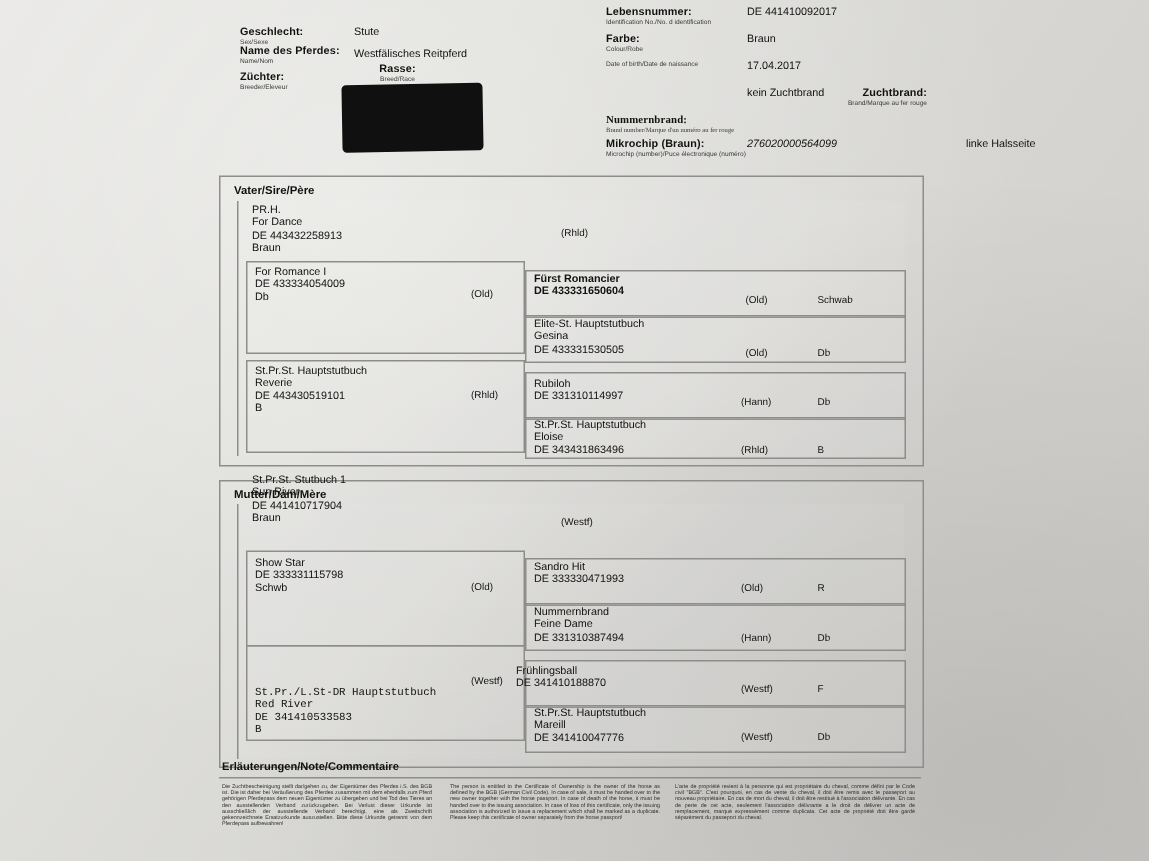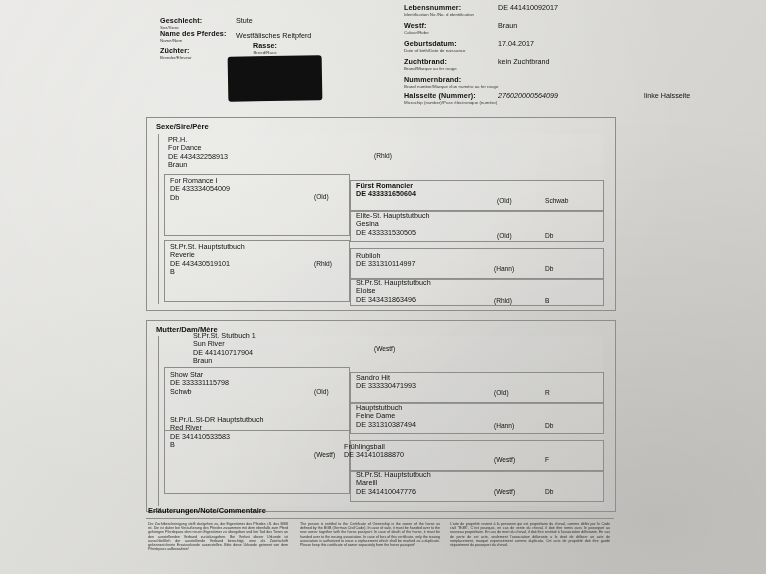--- a/index.html
+++ b/index.html
@@ -62,54 +62,53 @@
   </div>
   <div class="val" style="position:absolute;left:236px;top:47px;"></div>
 
   <div class="cell" style="left:404px;top:4px;width:230px;">
     <div class="lbl">Lebensnummer:</div>
     <div class="sub">Identification No./No. d identification</div>
   </div>
   <div class="val" style="position:absolute;left:498px;top:4px;">DE 441410092017</div>
 
   <div class="cell" style="left:404px;top:22px;width:230px;">
-    <div class="lbl">Westf:</div>
+    <div class="lbl">Farbe:</div>
     <div class="sub">Colour/Robe</div>
   </div>
   <div class="val" style="position:absolute;left:498px;top:22px;">Braun</div>
 
   <div class="cell" style="left:404px;top:40px;width:230px;">
-    <div class="lbl">Geburtsdatum:</div>
     <div class="sub">Date of birth/Date de naissance</div>
   </div>
   <div class="val" style="position:absolute;left:498px;top:40px;">17.04.2017</div>
 
-  <div class="cell" style="left:404px;top:58px;width:230px;">
+  <div class="cell" style="left:388px;top:58px;width:230px;text-align:right;">
     <div class="lbl">Zuchtbrand:</div>
     <div class="sub">Brand/Marque au fer rouge</div>
   </div>
   <div class="val" style="position:absolute;left:498px;top:58px;">kein Zuchtbrand</div>
 
-  <div class="cell" style="left:404px;top:76px;width:250px;">
+  <div class="cell" style="left:404px;top:76px;width:250px;font-family:Liberation Serif, serif;">
     <div class="lbl">Nummernbrand:</div>
     <div class="sub">Brand number/Marque d'un numéro au fer rouge</div>
   </div>
   <div class="val" style="position:absolute;left:498px;top:76px;"></div>
 
   <div class="cell" style="left:404px;top:92px;width:250px;">
-    <div class="lbl">Halsseite (Nummer):</div>
+    <div class="lbl">Mikrochip (Braun):</div>
     <div class="sub">Microchip (number)/Puce électronique (numéro)</div>
   </div>
   <div class="val" style="position:absolute;left:498px;top:92px;font-style:italic;">276020000564099</div>
   <div class="val" style="position:absolute;left:644px;top:92px;">linke Halsseite</div>
 
   <div class="blot" style="left:228px;top:56px;width:94px;height:45px;transform:rotate(-1deg);"></div>
 
   <div class="box" style="left:146px;top:117px;width:468px;height:192px;"></div>
-  <div class="sechdr" style="left:156px;top:122px;">Sexe/Sire/Père</div>
+  <div class="sechdr" style="left:156px;top:122px;">Vater/Sire/Père</div>
 
   <div class="box" style="left:158px;top:134px;width:444px;height:170px;border-top:none;border-right:none;border-bottom:none;"></div>
   <div class="cell" style="left:168px;top:136px;width:180px;">
     <div class="val">PR.H.</div>
     <div class="val">For Dance</div>
     <div class="val">DE 443432258913</div>
     <div class="val">Braun</div>
   </div>
   <div class="qual" style="left:374px;top:152px;">(Rhld)</div>
 
@@ -161,56 +160,56 @@
     <div class="val">Eloise</div>
     <div class="val">DE 343431863496</div>
   </div>
   <div class="qual" style="left:494px;top:297px;">(Rhld)</div>
   <div class="qual" style="left:545px;top:297px;">B</div>
 
   <div class="box" style="left:146px;top:320px;width:468px;height:190px;"></div>
   <div class="sechdr" style="left:156px;top:325px;">Mutter/Dam/Mère</div>
 
   <div class="box" style="left:158px;top:336px;width:444px;height:170px;border-top:none;border-right:none;border-bottom:none;"></div>
-  <div class="cell" style="left:168px;top:332px;width:190px;margin-left:25px;">
+  <div class="cell" style="left:168px;top:316px;width:190px;">
     <div class="val">St.Pr.St.   Stutbuch 1</div>
     <div class="val">Sun River</div>
     <div class="val">DE 441410717904</div>
     <div class="val">Braun</div>
   </div>
   <div class="qual" style="left:374px;top:345px;">(Westf)</div>
 
   <div class="box" style="left:164px;top:367px;width:184px;height:62px;"></div>
   <div class="cell" style="left:170px;top:371px;width:175px;">
     <div class="val">Show Star</div>
     <div class="val">DE 333331115798</div>
     <div class="val">Schwb</div>
   </div>
   <div class="qual" style="left:314px;top:388px;">(Old)</div>
 
   <div class="box" style="left:164px;top:430px;width:184px;height:62px;"></div>
-  <div class="cell" style="left:170px;top:416px;width:180px;">
+  <div class="cell" style="left:170px;top:458px;width:180px;font-family:Liberation Mono, monospace;">
     <div class="val">St.Pr./L.St-DR   Hauptstutbuch</div>
     <div class="val">Red River</div>
     <div class="val">DE 341410533583</div>
     <div class="val">B</div>
   </div>
   <div class="qual" style="left:314px;top:451px;">(Westf)</div>
 
   <div class="box" style="left:350px;top:372px;width:252px;height:30px;"></div>
   <div class="cell" style="left:356px;top:374px;width:150px;">
     <div class="val">Sandro Hit</div>
     <div class="val">DE 333330471993</div>
   </div>
   <div class="qual" style="left:494px;top:389px;">(Old)</div>
   <div class="qual" style="left:545px;top:389px;">R</div>
 
   <div class="box" style="left:350px;top:402px;width:252px;height:30px;"></div>
   <div class="cell" style="left:356px;top:404px;width:160px;">
-    <div class="val">Hauptstutbuch</div>
+    <div class="val">Nummernbrand</div>
     <div class="val">Feine Dame</div>
     <div class="val">DE 331310387494</div>
   </div>
   <div class="qual" style="left:494px;top:422px;">(Hann)</div>
   <div class="qual" style="left:545px;top:422px;">Db</div>
 
   <div class="box" style="left:350px;top:440px;width:252px;height:30px;"></div>
   <div class="cell" style="left:344px;top:443px;width:150px;">
     <div class="val">Frühlingsball</div>
     <div class="val">DE 341410188870</div>

